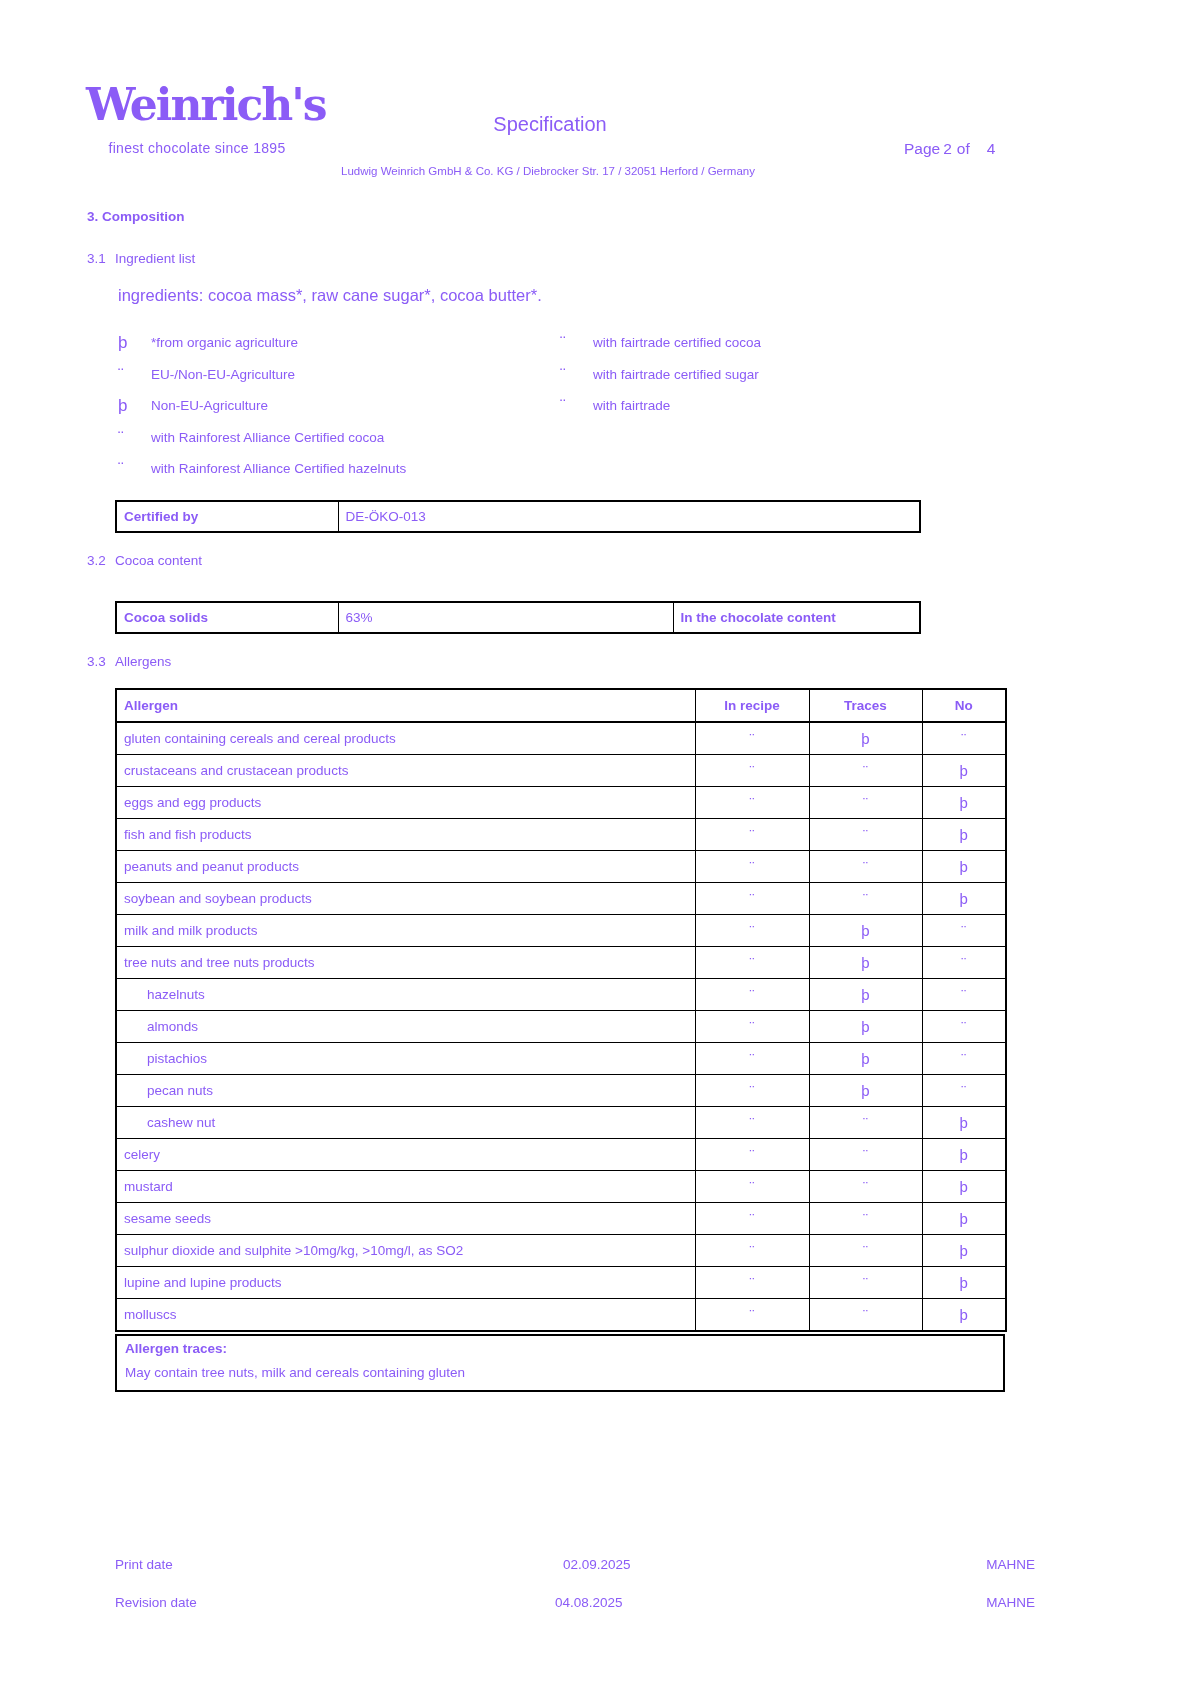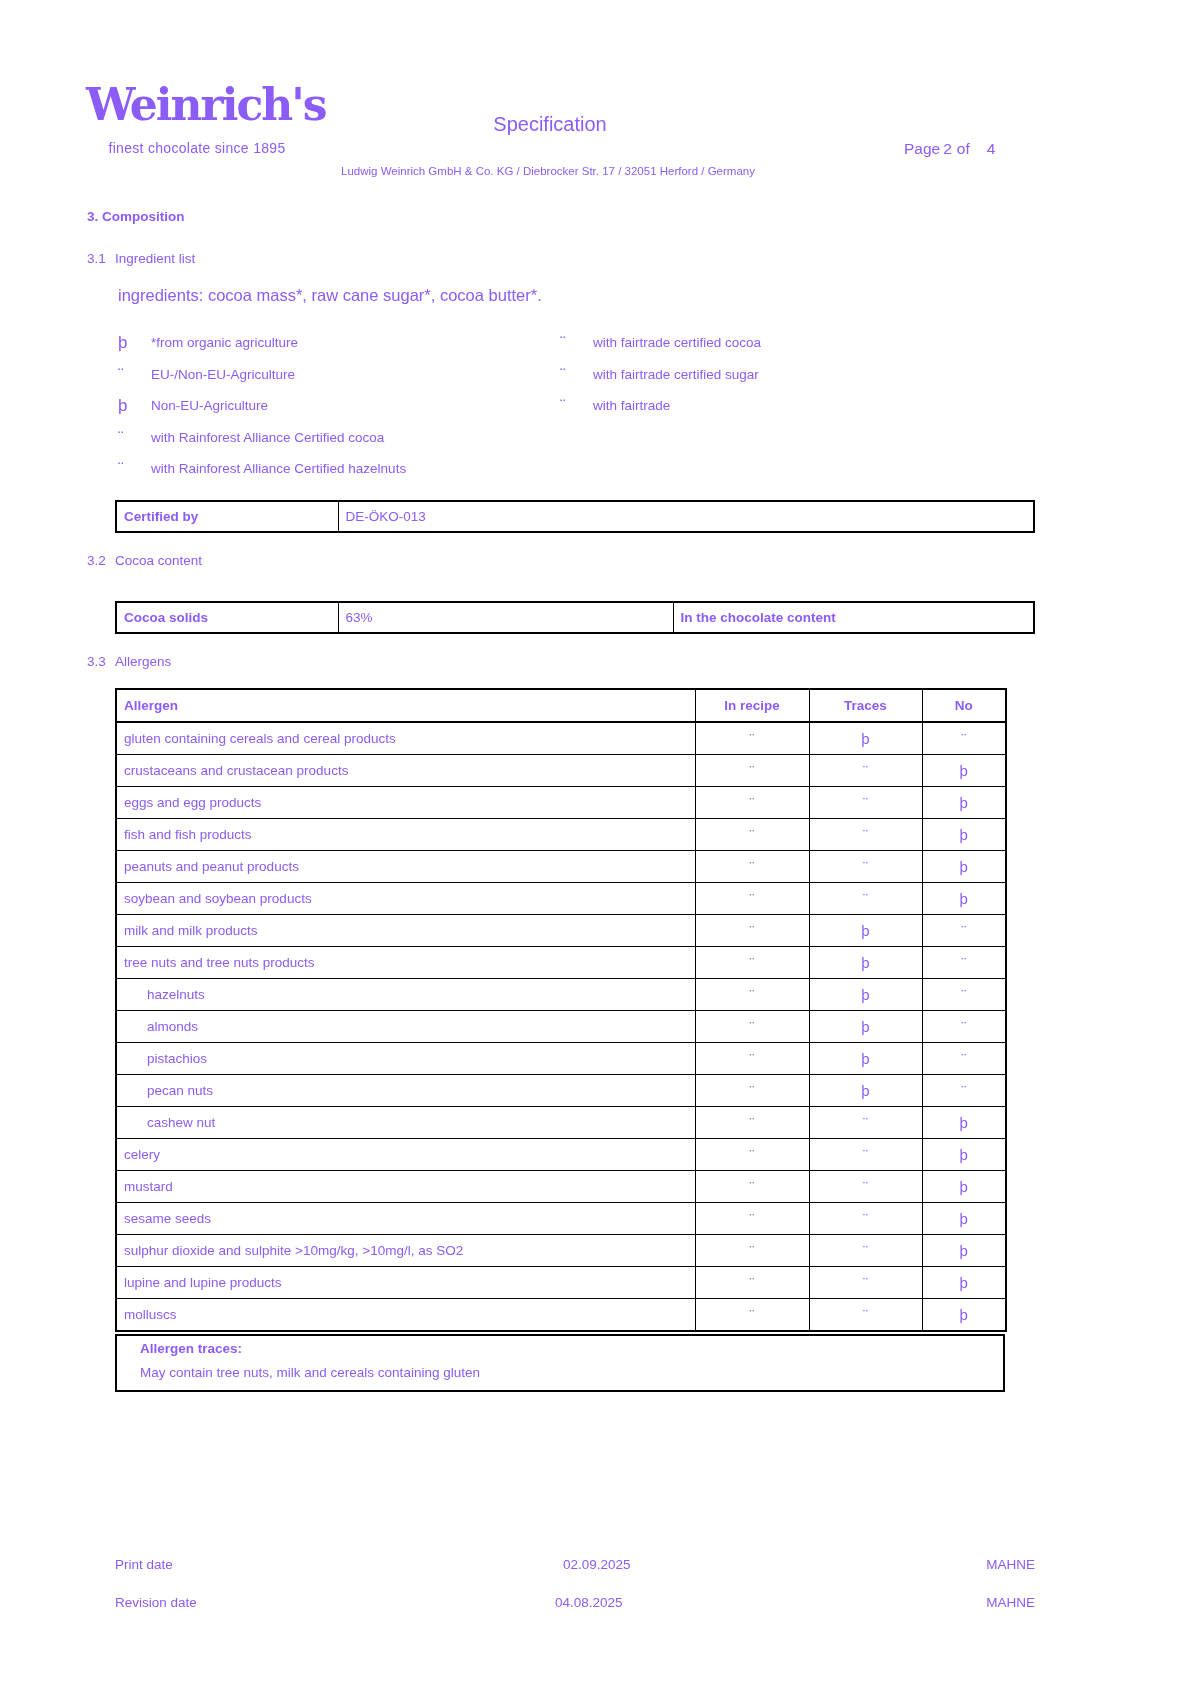--- a/index.html
+++ b/index.html
@@ -34,21 +34,21 @@
   
   .checklist { position:absolute; top:327px; }
   .checklist.left-col  { left:118px; }
   .checklist.right-col { left:560px; }
   .chk-row { display:flex; align-items:center; height:31.5px; }
   .chk-sym { width:33px; font-size:17px; line-height:1; }
   .chk-label { font-size:13.5px; }
 
   
   .kv-table {
-    position:absolute; left:115px; width:920px;
+    position:absolute; left:115px; width:806px;
     border-collapse:collapse; table-layout:fixed; border:2px solid #000;padding-left:48px;
   }
   .kv-table td { border:1px solid #000; font-size:13.5px; height:29px; padding:0 7px; vertical-align:middle; }
   .kv-table td.bold { font-weight:700; }
   .certified-table { top:500px; }
   .cocoa-table { top:601px; }
 
   .allergen-table {
     position:absolute; left:115px; top:688px; width:890px;
     border-collapse:collapse; table-layout:fixed; border:2px solid #000;
@@ -57,21 +57,21 @@
     border:1px solid #000; height:31px; font-size:13.5px; vertical-align:middle; padding:0;
   }
   .allergen-table thead th { border-bottom:2px solid #000; font-weight:700; }
   .allergen-table th.name-h { text-align:left; padding-left:7px; }
   .allergen-table td.name { text-align:left; padding-left:7px; }
   .allergen-table td.name.indent { padding-left:30px; }
   .allergen-table .sym { text-align:center; font-size:15px; line-height:1; }
 
   .traces-box {
     position:absolute; left:115px; top:1334px; width:890px; height:58px;
-    border:2px solid #000; box-sizing:border-box; padding:5px 23px;
+    border:2px solid #000; box-sizing:border-box; padding:5px 8px;
   }
   .traces-title { font-weight:700; font-size:13.5px; }
   .traces-text { font-size:13.5px; margin-top:9px; }
 
   
   .footer-row { position:absolute; left:115px; width:920px; display:flex; font-size:13.5px; }
   .footer-row .f-label { width:440px; }
   .footer-row .f-value { width:340px; }
   .footer-row .f-author { flex:1; text-align:right; }
   .footer-row.rev { top:1595px; }

